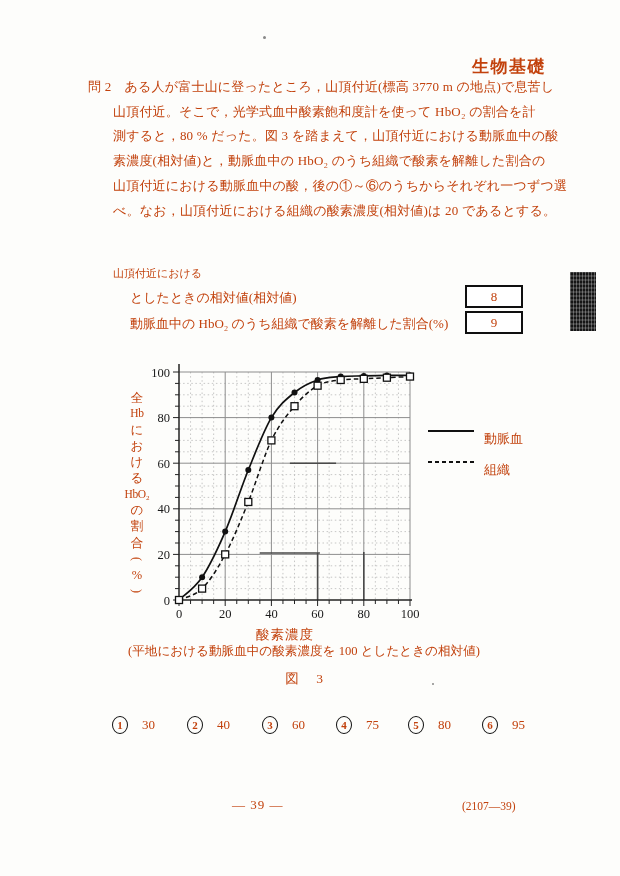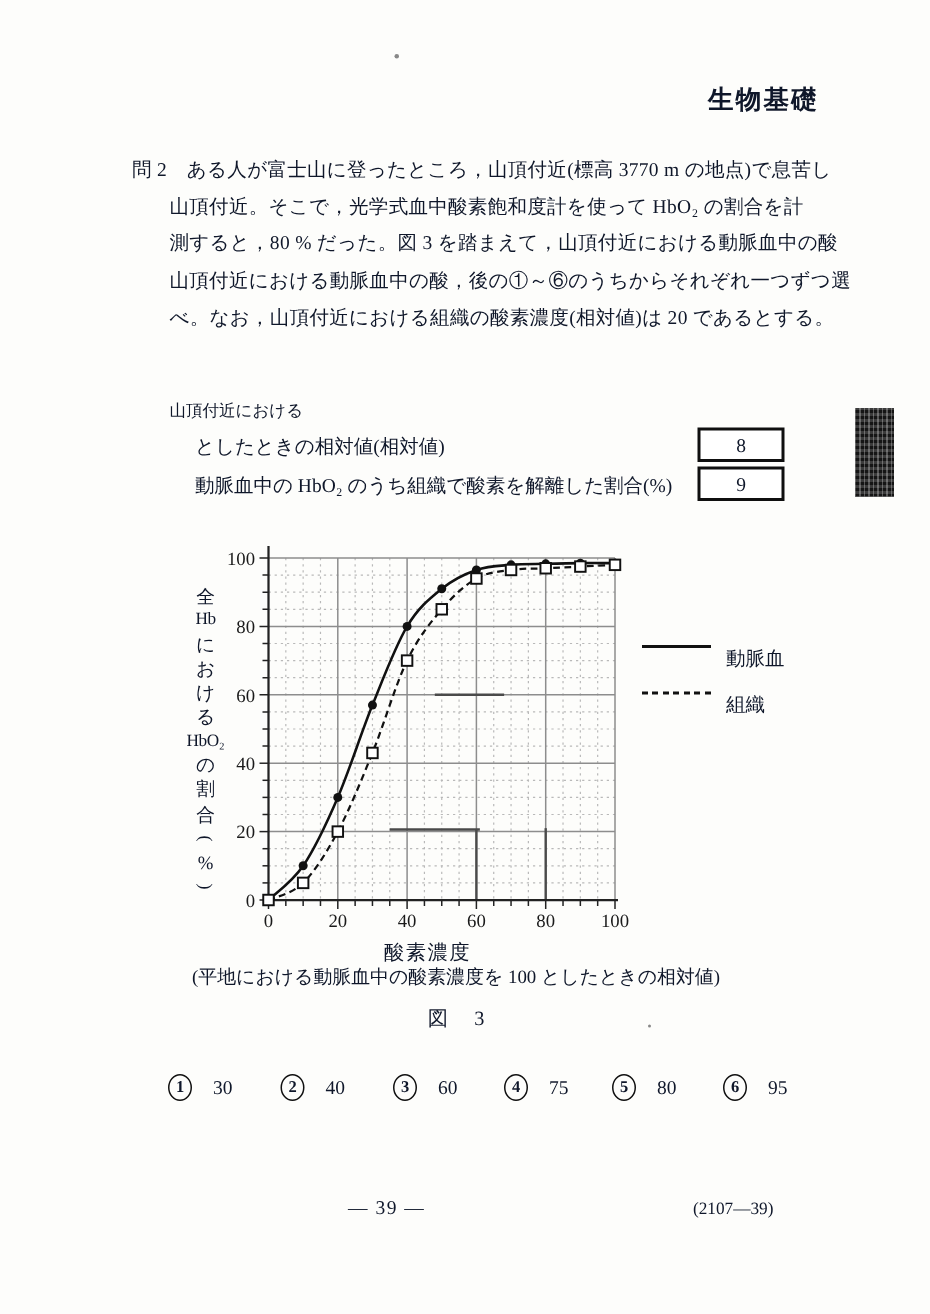--- a/index.html
+++ b/index.html
@@ -1,26 +1,26 @@
 <!DOCTYPE html>
 <html><head>
 <meta charset="utf-8">
 <style>
   html,body{margin:0;padding:0;background:#e8e8e8;}
   .page{
     position:relative; width:620px; height:876px; margin:0 auto;
-    background:#fdfdfb; color:#0f172a; overflow:hidden;
+    background:#fdfdfb; color:#c2410c; overflow:hidden;
     font-family:"Liberation Serif","DejaVu Serif",serif;
   }
   .abs{position:absolute;}
   
   .doc-header{left:428px; top:55px; width:118px; text-align:right;
     font-size:17px; font-weight:700; letter-spacing:1.5px;}
   
-  .question{left:88px; top:101px; width:482px; font-size:13px; line-height:24.7px; letter-spacing:.2px;}
+  .question{left:88px; top:75px; width:482px; font-size:13px; line-height:24.7px; letter-spacing:.2px;}
   .qline{margin-left:25px; white-space:nowrap;}
   .qline.first{margin-left:0;}
   
   .ans-heading{left:113px; top:266px; font-size:11px;}
   .ans-label-1{left:130px; top:289px; font-size:13px;}
   .ans-label-2{left:130px; top:315px; font-size:13px;}
   .ans-box{width:54px; height:19px; border:2px solid #0f0f0f; background:#fff;
     display:flex; align-items:center; justify-content:center; font-size:13px;}
   .box-1{left:465px; top:285px;}
   .box-2{left:465px; top:311px;}
@@ -74,20 +74,21 @@
 
 <div class="page">
 
   <div class="abs doc-header">生物基礎</div>
   <div class="abs speck" style="left:263px;top:36px;width:3px;height:3px;"></div>
 
   <div class="abs question">
     <div class="qline first">問 2　ある人が富士山に登ったところ，山頂付近(標高 3770 m の地点)で息苦し</div>
     <div class="qline">山頂付近。そこで，光学式血中酸素飽和度計を使って HbO₂ の割合を計</div>
     <div class="qline">測すると，80 % だった。図 3 を踏まえて，山頂付近における動脈血中の酸</div>
+    <div class="qline">素濃度(相対値)と，動脈血中の HbO₂ のうち組織で酸素を解離した割合の</div>
     <div class="qline">山頂付近における動脈血中の酸，後の①～⑥のうちからそれぞれ一つずつ選</div>
     <div class="qline">べ。なお，山頂付近における組織の酸素濃度(相対値)は 20 であるとする。</div>
   </div>
 
   <div class="abs ans-heading">山頂付近における</div>
   <div class="abs ans-label-1">としたときの相対値(相対値)</div>
   <div class="abs ans-box box-1">8</div>
   <div class="abs ans-label-2">動脈血中の HbO₂ のうち組織で酸素を解離した割合(%)</div>
   <div class="abs ans-box box-2">9</div>
 

